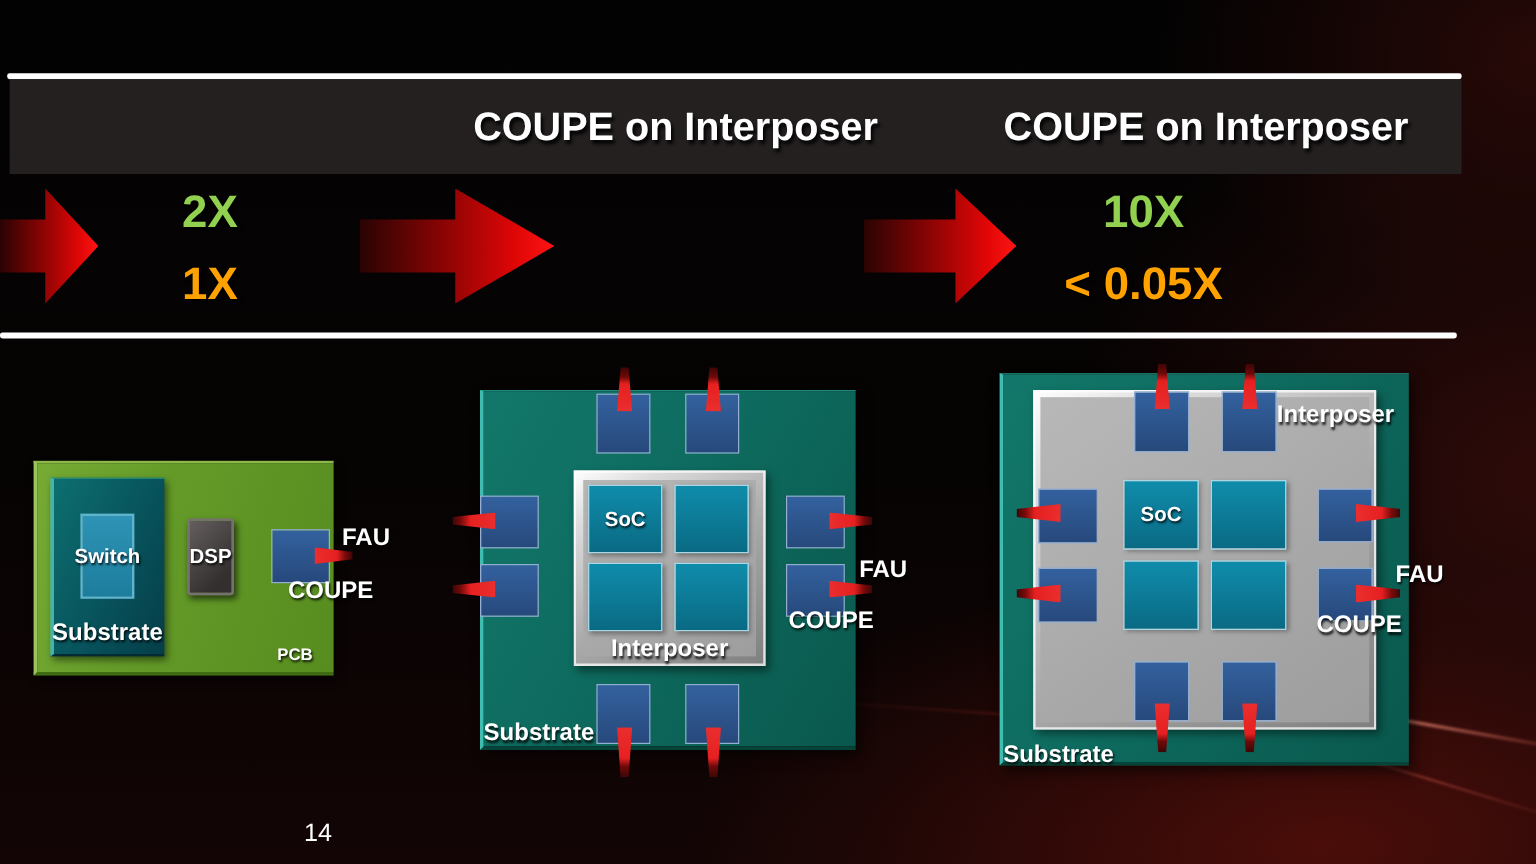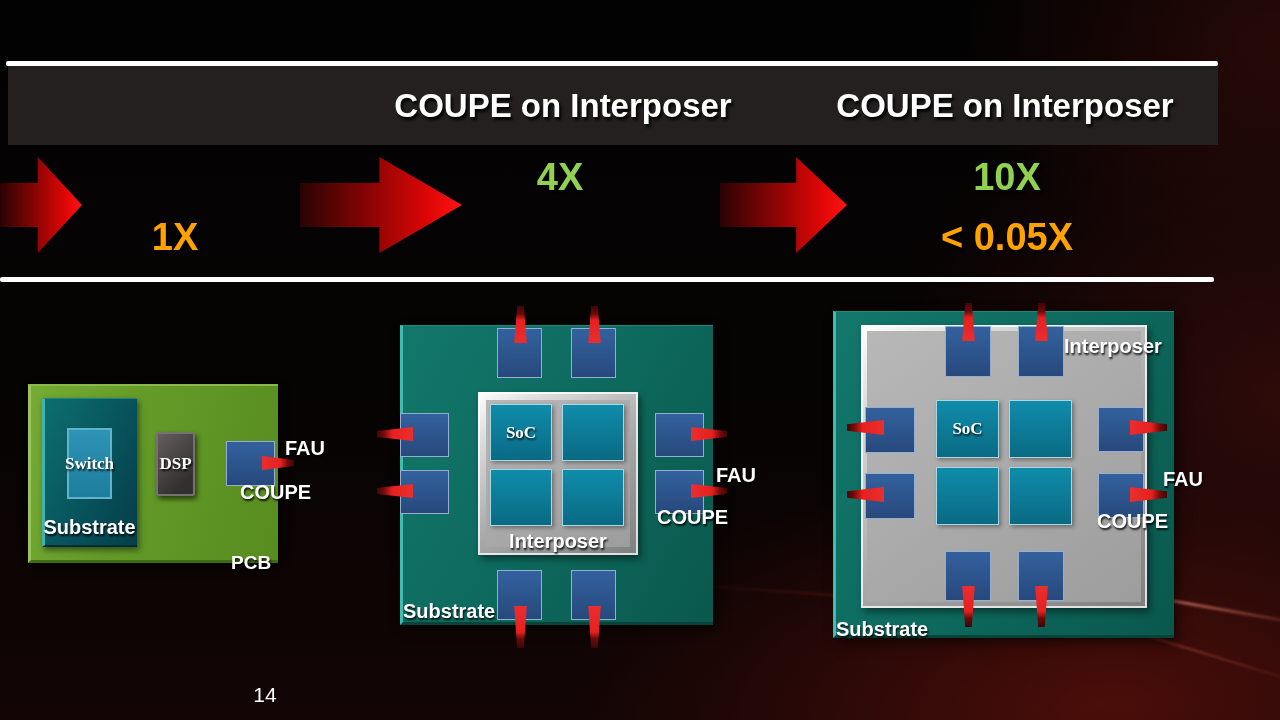--- a/index.html
+++ b/index.html
@@ -34,21 +34,21 @@
   .arrow{position:absolute;top:157px;height:96px;
     background:linear-gradient(90deg,#2a0303,#8f0404 45%,#e00606 80%,#ff1414);}
   .a1{left:0;width:82px;clip-path:polygon(0 27%,46% 27%,46% 0,100% 50%,46% 100%,46% 73%,0 73%);}
   .a2{left:300px;width:162px;clip-path:polygon(0 27%,49% 27%,49% 0,100% 50%,49% 100%,49% 73%,0 73%);}
   .a3{left:720px;width:127px;clip-path:polygon(0 27%,60% 27%,60% 0,100% 50%,60% 100%,60% 73%,0 73%);}
 
   .metric{position:absolute;width:200px;height:42px;line-height:42px;text-align:center;
     font-weight:bold;font-size:38px;text-shadow:2px 2px 3px rgba(0,0,0,0.9);}
   .gain{color:var(--gain-green,#92d050);top:156px;}
   .cost{color:var(--cost-orange,#ffa200);top:216px;}
-  .m1{left:75px;} .m2{left:460px;} .m3{left:907px;}
+  .m1{left:75px;} .m2{left:460px;} .m3{left:853px;}
 
   .lbl{position:absolute;color:#fff;font-weight:bold;font-size:20px;white-space:nowrap;
     text-shadow:1px 2px 2px rgba(0,0,0,0.85);z-index:6;}
   .lbl-center{text-align:center;}
 
   
   .board{position:absolute;box-sizing:border-box;}
   .pcb-board{left:28px;top:384px;width:250px;height:179px;
     background:linear-gradient(105deg,#76ab34 0%,#649b28 40%,#578c1f 100%);
     border-left:3px solid #9cc45e;border-top:2px solid #8ab94a;border-bottom:3px solid #3f6b12;
@@ -93,21 +93,21 @@
   .tab-up{background:linear-gradient(180deg,#3c0606 0%,#6e0909 22%,#e62020 38%,#ea2e2e 100%);
     clip-path:polygon(28% 0,72% 0,92% 100%,8% 100%);}
   .tab-down{background:linear-gradient(0deg,#3c0606 0%,#6e0909 22%,#e62020 38%,#ea2e2e 100%);
     clip-path:polygon(8% 0,92% 0,72% 100%,28% 100%);}
   .tab-left{background:linear-gradient(90deg,#3c0606 0%,#7a0a0a 20%,#e62020 42%,#ea2e2e 100%);
     clip-path:polygon(0 28%,100% 0,100% 100%,0 72%);}
   .tab-right{background:linear-gradient(270deg,#3c0606 0%,#7a0a0a 20%,#e62020 42%,#ea2e2e 100%);
     clip-path:polygon(0 0,100% 28%,100% 72%,0 100%);}
 
   .chip-label{color:#fff;font-weight:bold;font-size:17px;white-space:nowrap;
-    text-shadow:1px 2px 2px rgba(0,0,0,0.85);font-family:Liberation Serif, serif;}
+    text-shadow:1px 2px 2px rgba(0,0,0,0.85);}
   .page-num{position:absolute;left:240px;top:683px;width:50px;text-align:center;
     color:#fff;font-size:21px;font-weight:normal;}
 </style>
 </head>
 <body>
 
 <div class="stage">
 
   <div class="streak streak1"></div>
   <div class="streak streak2"></div>
@@ -115,41 +115,41 @@
 
   <div class="rule rule-top"></div>
   <div class="header-bar"></div>
   <div class="title title2">COUPE on Interposer</div>
   <div class="title title3">COUPE on Interposer</div>
 
   <div class="arrow a1"></div>
   <div class="arrow a2"></div>
   <div class="arrow a3"></div>
 
+  <div class="metric gain m1">2X</div>
   <div class="metric cost m1">1X</div>
-  <div class="metric gain m2">4X</div>
   <div class="metric gain m3">10X</div>
   <div class="metric cost m3">&lt; 0.05X</div>
 
   <div class="rule rule-bottom"></div>
 
   <div class="board pcb-board"></div>
   <div class="board pcb-substrate"></div>
   <div class="board switch-chip">
     <span class="chip-label">Switch</span>
   </div>
   <div class="board dsp-chip">
     <span class="chip-label">DSP</span>
   </div>
   <div class="navy" style="left:226px;top:441px;width:49px;height:45px;"></div>
   <div class="tab tab-right" style="left:262px;top:456px;width:32px;height:14px;"></div>
   <div class="lbl lbl-center" style="left:42px;top:516px;width:95px;">Substrate</div>
   <div class="lbl" style="left:285px;top:437px;">FAU</div>
   <div class="lbl" style="left:240px;top:481px;">COUPE</div>
-  <div class="lbl" style="left:231px;top:552px;font-size:19px;">PCB</div>
+  <div class="lbl" style="left:231px;top:537px;font-size:14px;">PCB</div>
 
   <div class="substrate sub2"></div>
   <div class="ip-frame ip2">
     <div class="ip-inner"></div>
   </div>
   <div class="teal-chip" style="left:490px;top:404px;width:62px;height:57px;">
     <span class="chip-label">SoC</span>
   </div>
   <div class="teal-chip" style="left:562px;top:404px;width:62px;height:57px;"></div>
   <div class="teal-chip" style="left:490px;top:469px;width:62px;height:57px;"></div>

